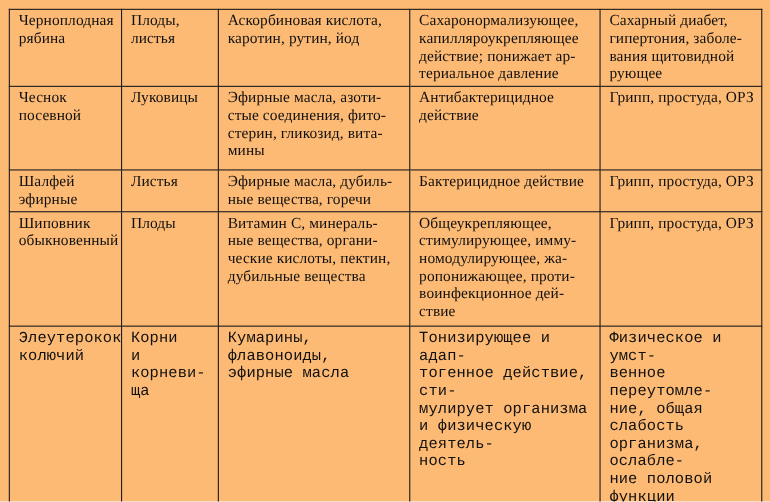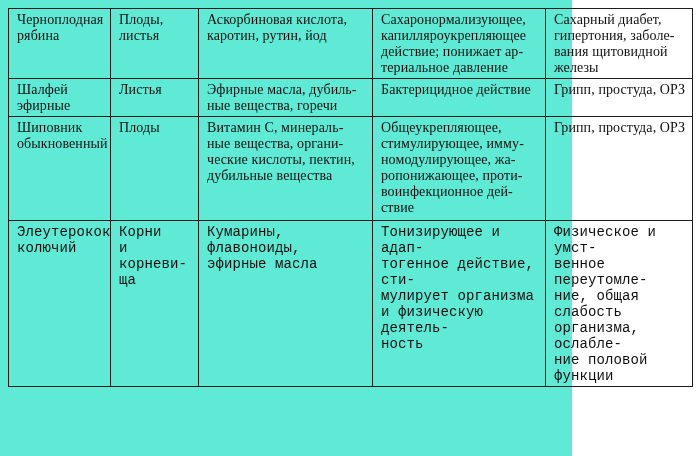--- a/index.html
+++ b/index.html
@@ -8,23 +8,23 @@
     background: #ffffff;
   }
   body {
     width: 700px;
     height: 456px;
     overflow: hidden;
     font-family: "Liberation Serif", "DejaVu Serif", serif;
   }
   .scan-page {
     position: relative;
-    width: 572px;
+    width: 700px;
     height: 456px;
-    background: #5eead4;
+    background: #fdba74;
   }
   table.herb-table {
     position: absolute;
     left: 8px;
     top: 8px;
     width: 684px;
     border-collapse: collapse;
     table-layout: fixed;
   }
   table.herb-table td {
@@ -65,21 +65,33 @@
 листья</td>
         <td>Аскорбиновая кислота,
 каротин, рутин, йод</td>
         <td>Сахаронормализующее,
 капилляроукрепляющее
 действие; понижает ар-
 териальное давление</td>
         <td>Сахарный диабет,
 гипертония, заболе-
 вания щитовидной
-железы</td>
+рующее</td>
+      </tr>
+      <tr class="r2">
+        <td>Чеснок
+посевной</td>
+        <td>Луковицы</td>
+        <td>Эфирные масла, азоти-
+стые соединения, фито-
+стерин, гликозид, вита-
+мины</td>
+        <td>Антибактерицидное
+действие</td>
+        <td>Грипп, простуда, ОРЗ</td>
       </tr>
       <tr class="r3">
         <td>Шалфей
 эфирные</td>
         <td>Листья</td>
         <td>Эфирные масла, дубиль-
 ные вещества, горечи</td>
         <td>Бактерицидное действие</td>
         <td>Грипп, простуда, ОРЗ</td>
       </tr>

